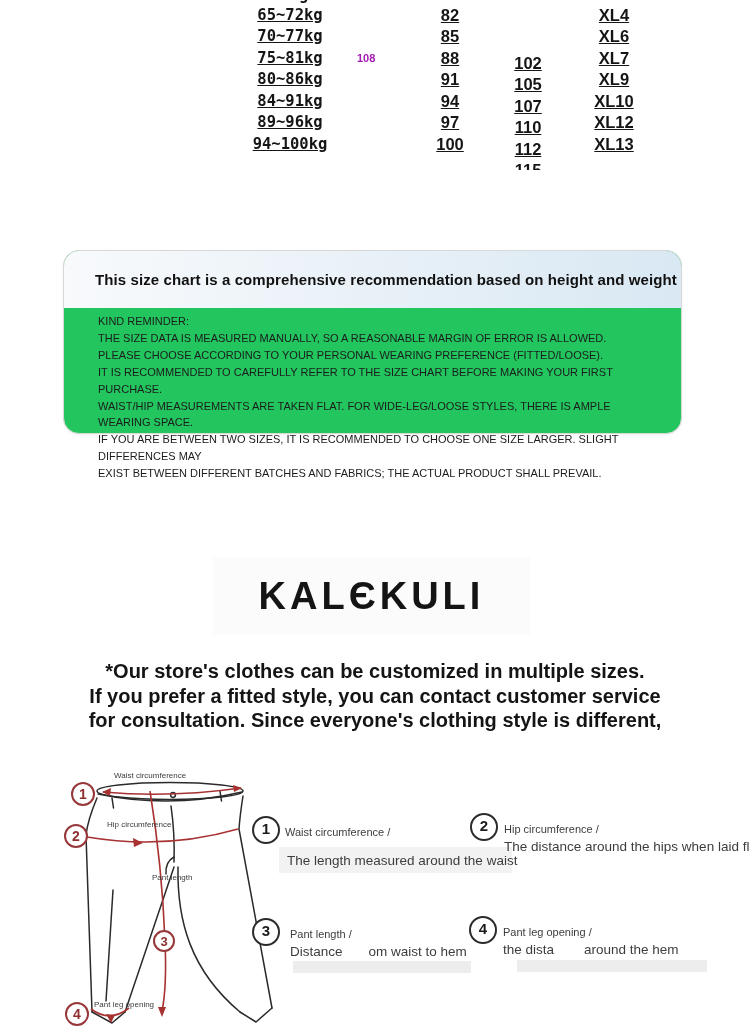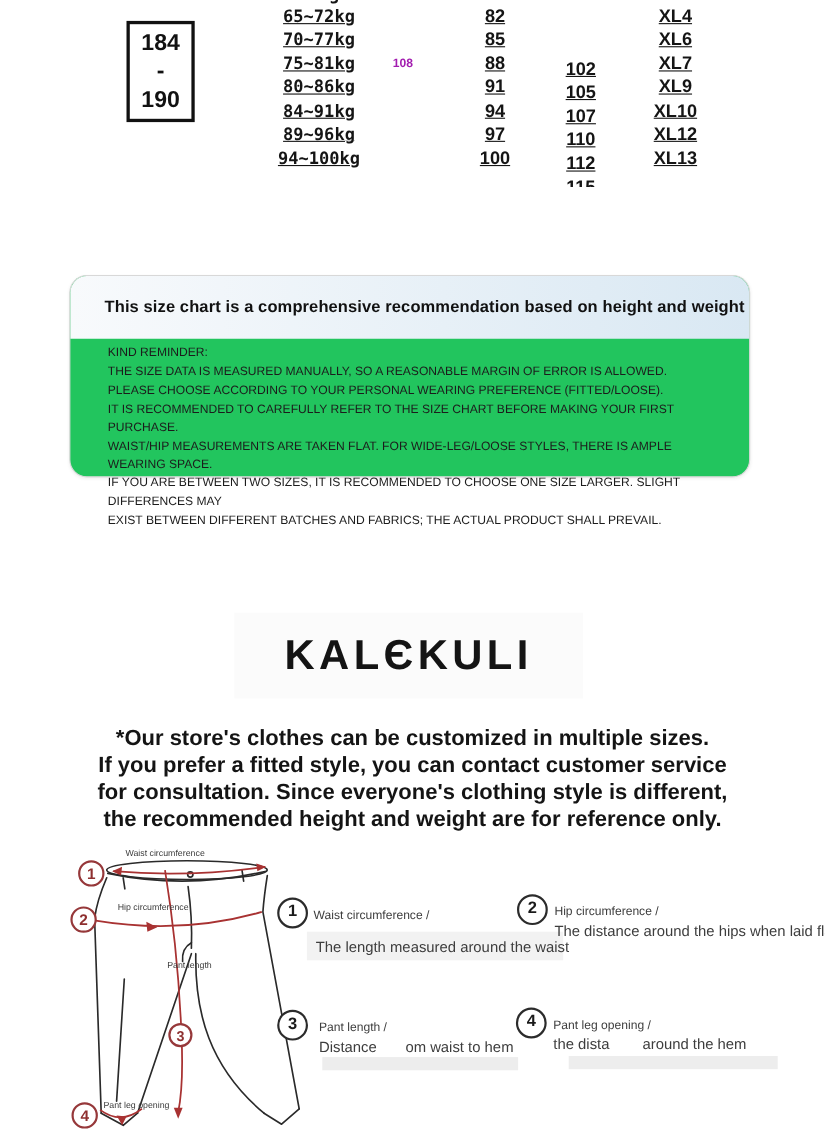--- a/index.html
+++ b/index.html
@@ -56,25 +56,20 @@
   .gap30{display:inline-block;width:30px;}
 </style>
 </head>
 <body>
 
 <div class="page">
 
   <div class="size-table">
     <span class="frag">g</span>
 
-    <div class="height-box">
-      <span>184</span>
-      <span>-</span>
-      <span>190</span>
-    </div>
 
     <div class="t-row" style="top:5px">
       <span class="t-cell c-weight">65~72kg</span>
       <span class="t-cell c-waist">82</span>
       <span class="t-cell c-hip">102</span>
       <span class="t-cell c-size">XL4</span>
     </div>
     <div class="t-row" style="top:26.45px">
       <span class="t-cell c-weight">70~77kg</span>
       <span class="t-cell c-waist">85</span>
@@ -129,21 +124,20 @@
   </div>
 
   <div class="logo-box">
     <span class="logo-text">KALЄKULI</span>
   </div>
 
   <div class="notice">
     <span>*Our store's clothes can be customized in multiple sizes.</span>
     <span>If you prefer a fitted style, you can contact customer service</span>
     <span>for consultation. Since everyone's clothing style is different,</span>
-    <span>the recommended height and weight are for reference only.</span>
   </div>
 
   <svg class="diagram" viewBox="0 0 230 264">
 
     <g stroke="#2a2a2a" stroke-width="1.5" fill="none" stroke-linejoin="round" stroke-linecap="round">
       <ellipse cx="120" cy="26" rx="73" ry="8.5"></ellipse>
       <path d="M48,29 Q120,44 192,27"></path>
       <path d="M62,33 l1.5,10"></path>
       <path d="M170,26 l1.5,10"></path>
       <circle cx="123" cy="30" r="2.4"></circle>

